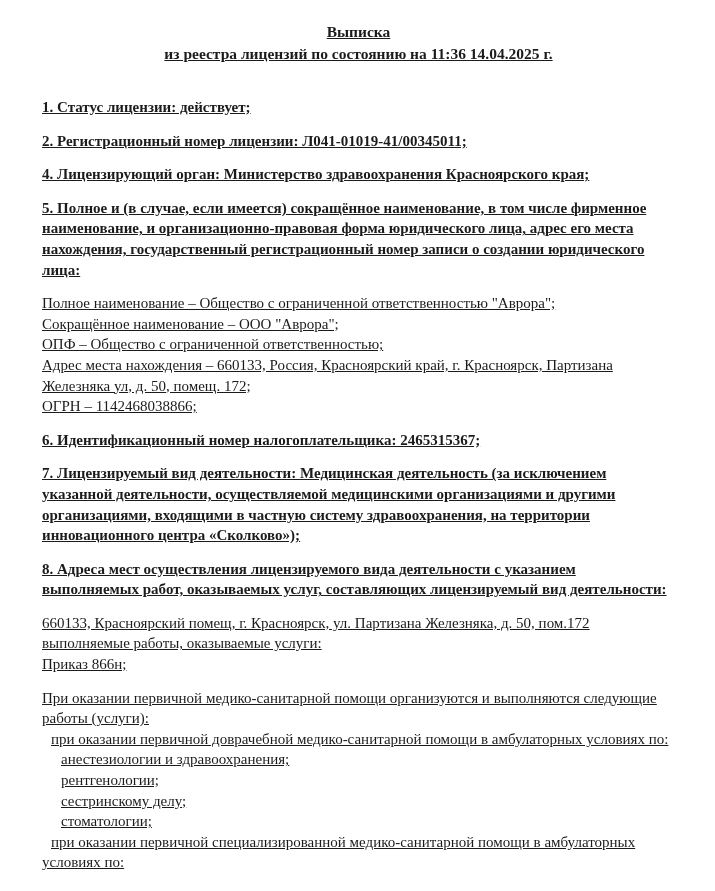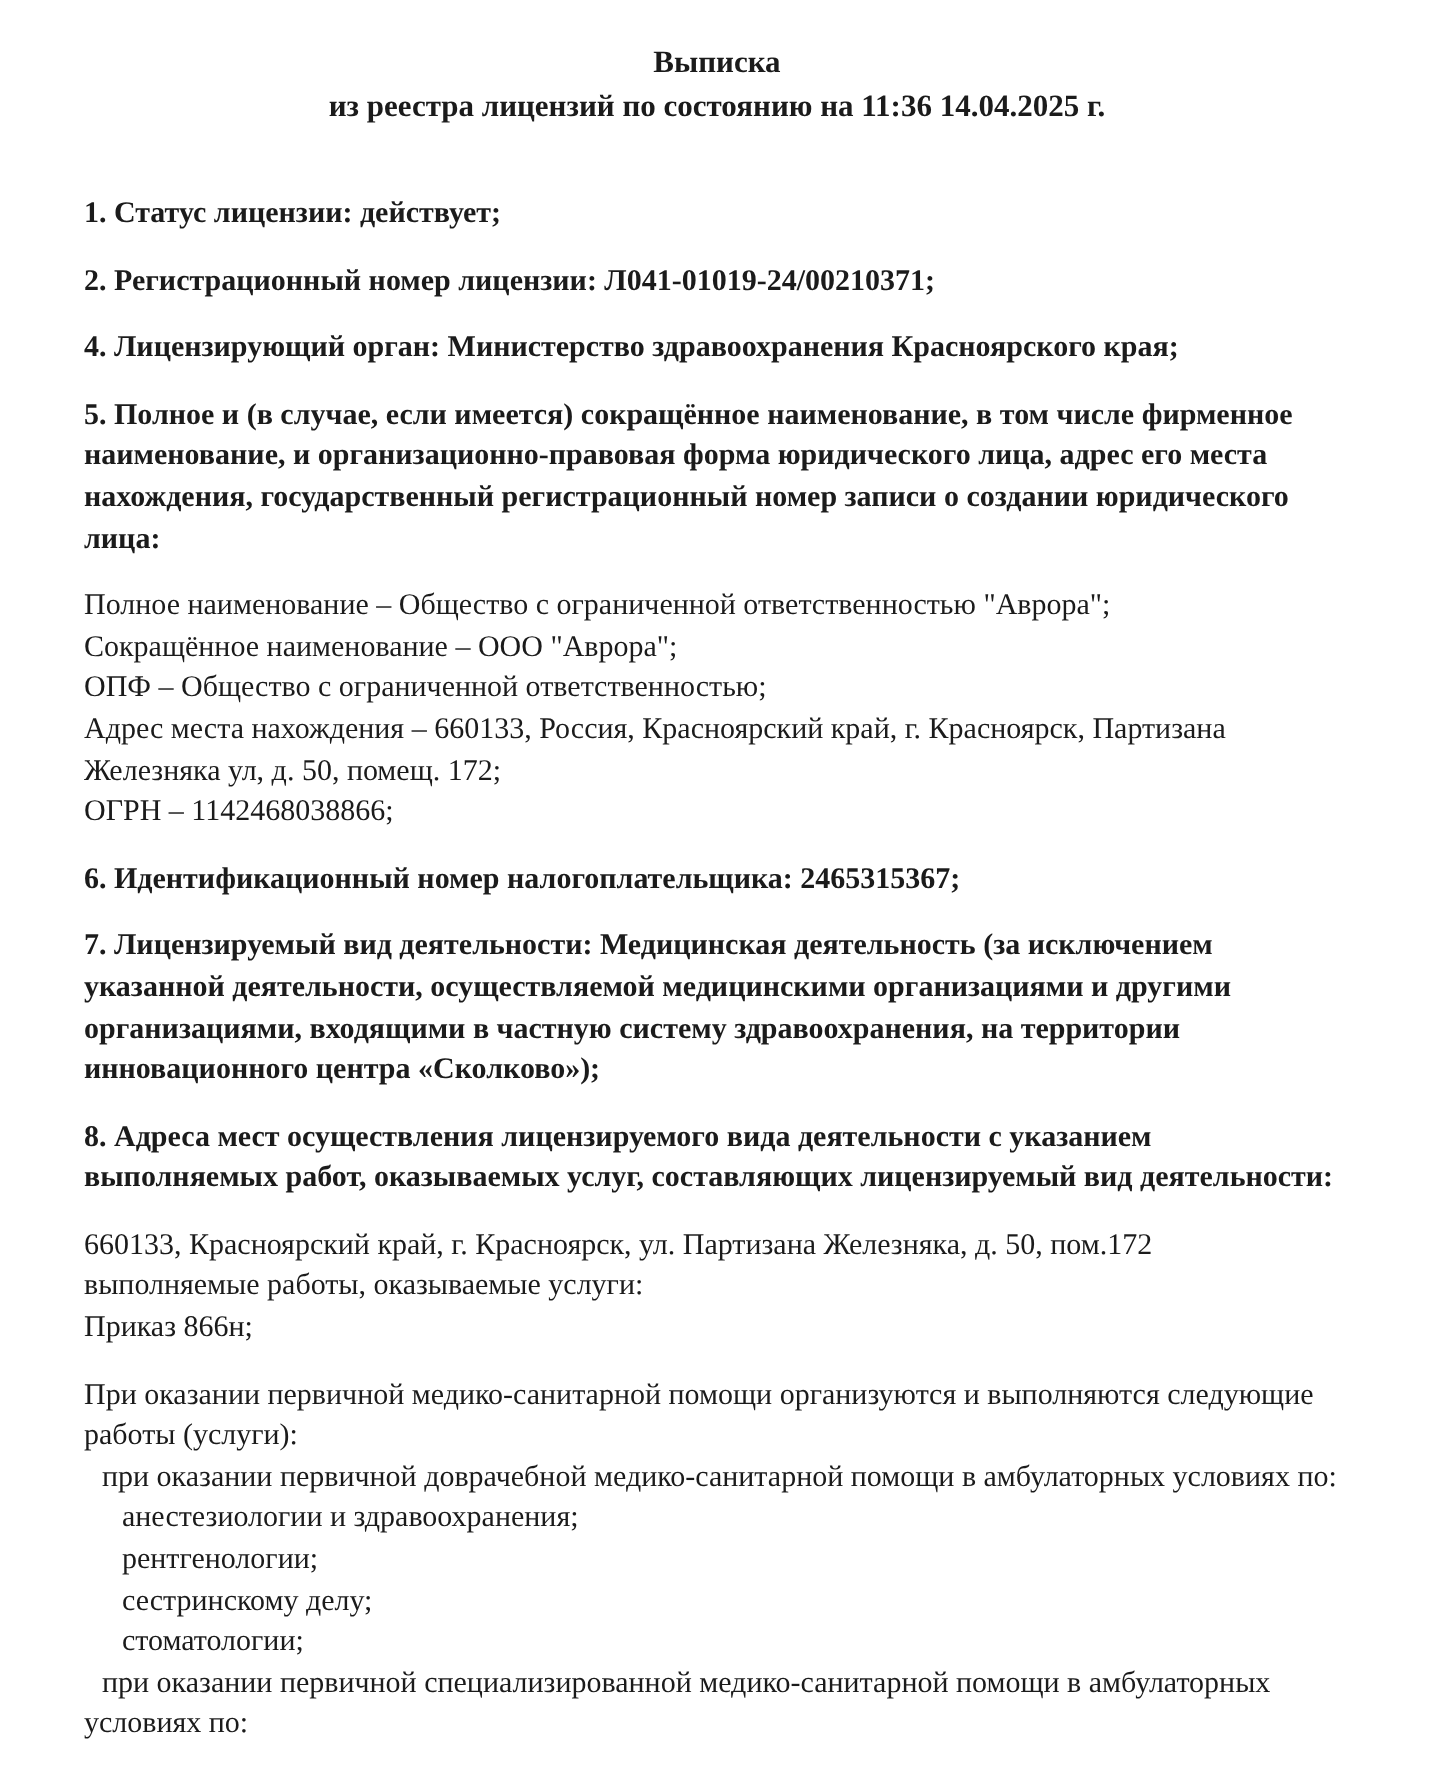--- a/index.html
+++ b/index.html
@@ -9,20 +9,21 @@
     height: 891px;
     overflow: hidden;
     font-family: "Liberation Serif", "DejaVu Serif", serif;
     color: #1b1b1b;
   }
   .page {
     width: 715px;
     height: 891px;
     padding: 21px 40px 0 42px;
     background: #ffffff;
+    text-decoration: underline;
   }
   .doc-title {
     text-align: center;
     font-weight: bold;
     font-size: 15.5px;
     line-height: 22px;
   }
   .doc-lines {
     margin-top: 32px;
   }
@@ -39,32 +40,32 @@
 </head>
 <body>
 
 <div class="page">
   <div class="doc-title">
     <div>Выписка</div>
     <div>из реестра лицензий по состоянию на 11:36 14.04.2025 г.</div>
   </div>
   <div class="doc-lines">
       <div class="line bold space-before">1. Статус лицензии: действует;</div>
-      <div class="line bold space-before">2. Регистрационный номер лицензии: Л041-01019-24/00210371;</div>
+      <div class="line bold space-before">2. Регистрационный номер лицензии: Л041-01019-41/00345011;</div>
       <div class="line bold space-before">4. Лицензирующий орган: Министерство здравоохранения Красноярского края;</div>
       <div class="line bold space-before">5. Полное и (в случае, если имеется) сокращённое наименование, в том числе фирменное наименование, и организационно-правовая форма юридического лица, адрес его места нахождения, государственный регистрационный номер записи о создании юридического лица:</div>
       <div class="line space-before">Полное наименование – Общество с ограниченной ответственностью "Аврора";</div>
       <div class="line">Сокращённое наименование – ООО "Аврора";</div>
       <div class="line">ОПФ – Общество с ограниченной ответственностью;</div>
       <div class="line">Адрес места нахождения – 660133, Россия, Красноярский край, г. Красноярск, Партизана Железняка ул, д. 50, помещ. 172;</div>
       <div class="line">ОГРН – 1142468038866;</div>
       <div class="line bold space-before">6. Идентификационный номер налогоплательщика: 2465315367;</div>
       <div class="line bold space-before">7. Лицензируемый вид деятельности: Медицинская деятельность (за исключением указанной деятельности, осуществляемой медицинскими организациями и другими организациями, входящими в частную систему здравоохранения, на территории инновационного центра «Сколково»);</div>
       <div class="line bold space-before">8. Адреса мест осуществления лицензируемого вида деятельности с указанием выполняемых работ, оказываемых услуг, составляющих лицензируемый вид деятельности:</div>
-      <div class="line space-before">660133, Красноярский край, г. Красноярск, ул. Партизана Железняка, д. 50, пом.172</div>
+      <div class="line space-before">660133, Красноярский помещ, г. Красноярск, ул. Партизана Железняка, д. 50, пом.172</div>
       <div class="line">выполняемые работы, оказываемые услуги:</div>
       <div class="line">Приказ 866н;</div>
       <div class="line space-before">При оказании первичной медико-санитарной помощи организуются и выполняются следующие работы (услуги):</div>
       <div class="line indent-1">при оказании первичной доврачебной медико-санитарной помощи в амбулаторных условиях по:</div>
       <div class="line indent-2">анестезиологии и здравоохранения;</div>
       <div class="line indent-2">рентгенологии;</div>
       <div class="line indent-2">сестринскому делу;</div>
       <div class="line indent-2">стоматологии;</div>
       <div class="line indent-1">при оказании первичной специализированной медико-санитарной помощи в амбулаторных условиях по:</div>
     </div>

